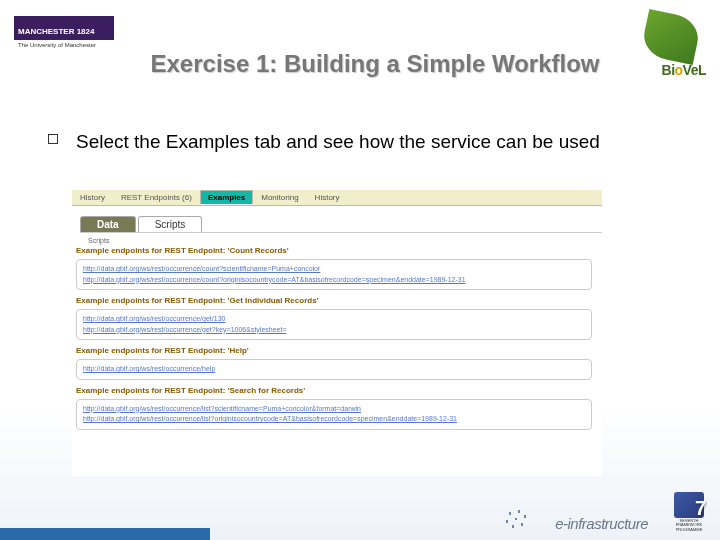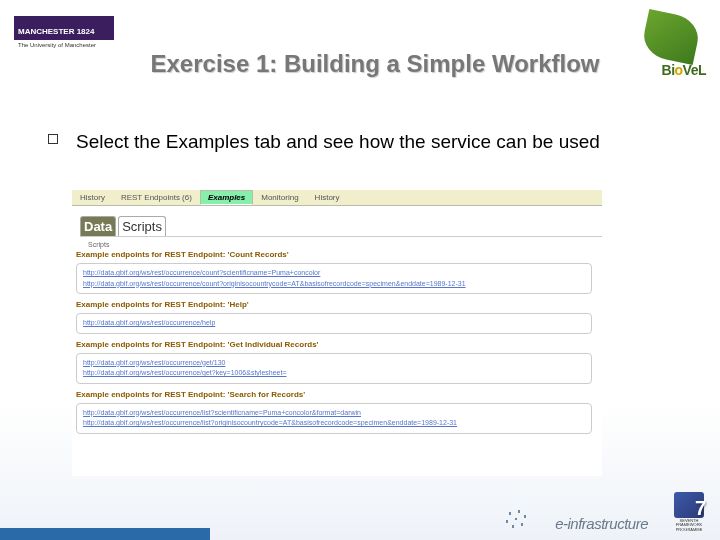--- a/index.html
+++ b/index.html
@@ -114,36 +114,35 @@
     align-items: flex-end;
   }
   .tabs-main .tab {
     padding: 2px 7px;
     font-size: 8px;
     color: #555;
     border: 1px solid transparent;
     cursor: pointer;
   }
   .tabs-main .tab.active {
-    background: #86efac;
+    background: #14b8a6;
     border: 1px solid #bba;
     border-bottom: 1px solid #fff;
     font-weight: bold;
     color: #000;
-    font-style: italic;
   }
   .tabs-sub {
     display: flex;
     gap: 2px;
     margin: 10px 0 4px 8px;
     border-bottom: 1px solid #ccc;
   }
   .tabs-sub .tab {
-    padding: 2px 3px;
-    font-size: 13px;
+    padding: 2px 16px;
+    font-size: 10px;
     border: 1px solid #aaa;
     border-bottom: none;
     border-radius: 3px 3px 0 0;
     background: #fff;
     cursor: pointer;
   }
   .tabs-sub .tab.active {
     background: #777a55;
     color: #fff;
     font-weight: bold;
@@ -276,31 +275,31 @@
     <div class="section">
       <div style="font-size:7px;color:#666;margin:-2px 0 2px 12px">Scripts</div>
       <div class="section-title">Example endpoints for REST Endpoint: 'Count Records'</div>
       <div class="url-box">
         <a class="url">http://data.gbif.org/ws/rest/occurrence/count?scientificname=Puma+concolor</a>
         <a class="url">http://data.gbif.org/ws/rest/occurrence/count?originisocountrycode=AT&amp;basisofrecordcode=specimen&amp;enddate=1989-12-31</a>
       </div>
     </div>
 
     <div class="section">
-      <div class="section-title">Example endpoints for REST Endpoint: 'Help'</div>
-      <div class="url-box">
-        <a class="url">http://data.gbif.org/ws/rest/occurrence/help</a>
-      </div>
-    </div>
-
-    <div class="section">
       <div class="section-title">Example endpoints for REST Endpoint: 'Get Individual Records'</div>
       <div class="url-box">
         <a class="url">http://data.gbif.org/ws/rest/occurrence/get/130</a>
         <a class="url">http://data.gbif.org/ws/rest/occurrence/get?key=1006&amp;stylesheet=</a>
+      </div>
+    </div>
+
+    <div class="section">
+      <div class="section-title">Example endpoints for REST Endpoint: 'Help'</div>
+      <div class="url-box">
+        <a class="url">http://data.gbif.org/ws/rest/occurrence/help</a>
       </div>
     </div>
 
     <div class="section">
       <div class="section-title">Example endpoints for REST Endpoint: 'Search for Records'</div>
       <div class="url-box">
         <a class="url">http://data.gbif.org/ws/rest/occurrence/list?scientificname=Puma+concolor&amp;format=darwin</a>
         <a class="url">http://data.gbif.org/ws/rest/occurrence/list?originisocountrycode=AT&amp;basisofrecordcode=specimen&amp;enddate=1989-12-31</a>
       </div>
     </div>

